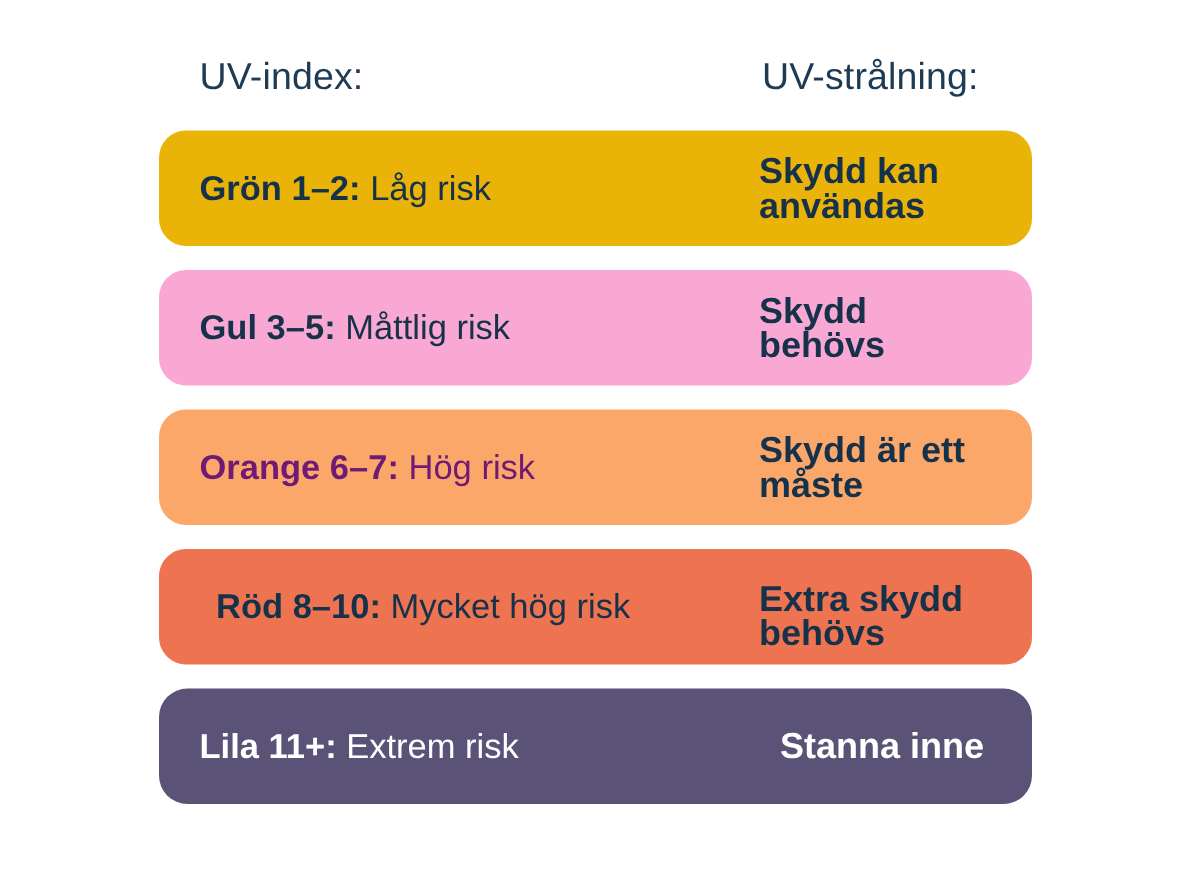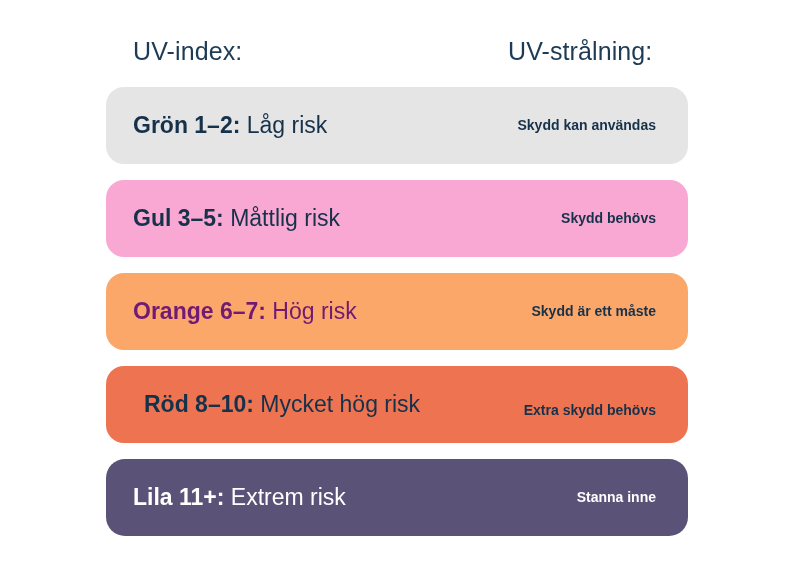--- a/index.html
+++ b/index.html
@@ -73,21 +73,21 @@
     font-weight: 700;
   }
   .bar-risk {
     font-weight: 400;
   }
 
   .bar-spacer { flex: 1 1 auto; }
 
   .bar-advice {
     flex: 0 0 auto;
-    font-size: 14px;
+    font-size: 24px;
     line-height: 23px;
     font-weight: 700;
     color: #16314a;
     text-align: left;
     max-width: 150px;
   }
 
   
   .bar.dark .bar-main,
   .bar.dark .bar-advice {
@@ -99,21 +99,21 @@
 
 <div class="infographic">
 
   <div class="header-row">
     <div class="header-label right" style="color: rgb(29, 59, 84);">UV-strålning:</div>
     <div class="header-label left" style="color: rgb(29, 59, 84);">UV-index:</div>
   </div>
 
   <div class="bars">
 
-    <div class="bar" style="background: #e5e5e5;">
+    <div class="bar" style="background: #eab308;">
       <div class="bar-main" style="color: rgb(22, 49, 74);">
         <span class="bar-range">Grön 1–2:</span><span class="bar-risk"> Låg risk</span>
       </div>
       <div class="bar-spacer"></div>
       <div class="bar-advice" style="color: rgb(22, 49, 74);">Skydd kan användas</div>
     </div>
 
     <div class="bar" style="background: #f9a8d4;">
       <div class="bar-main" style="color: rgb(22, 49, 74);">
         <span class="bar-range">Gul 3–5:</span><span class="bar-risk"> Måttlig risk</span>

